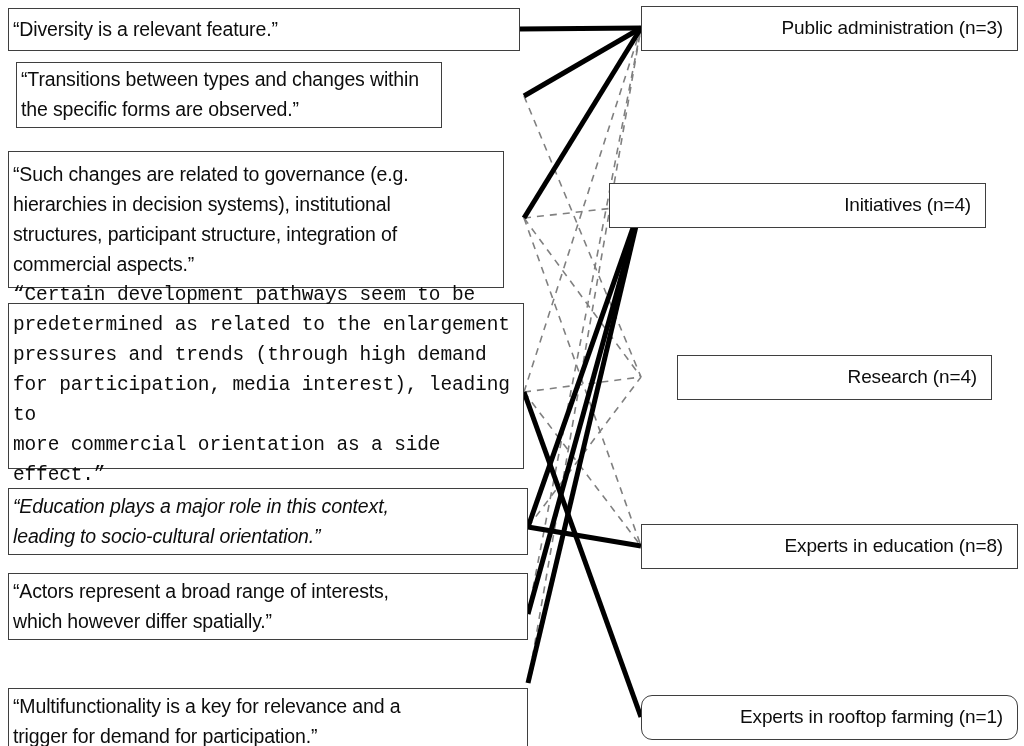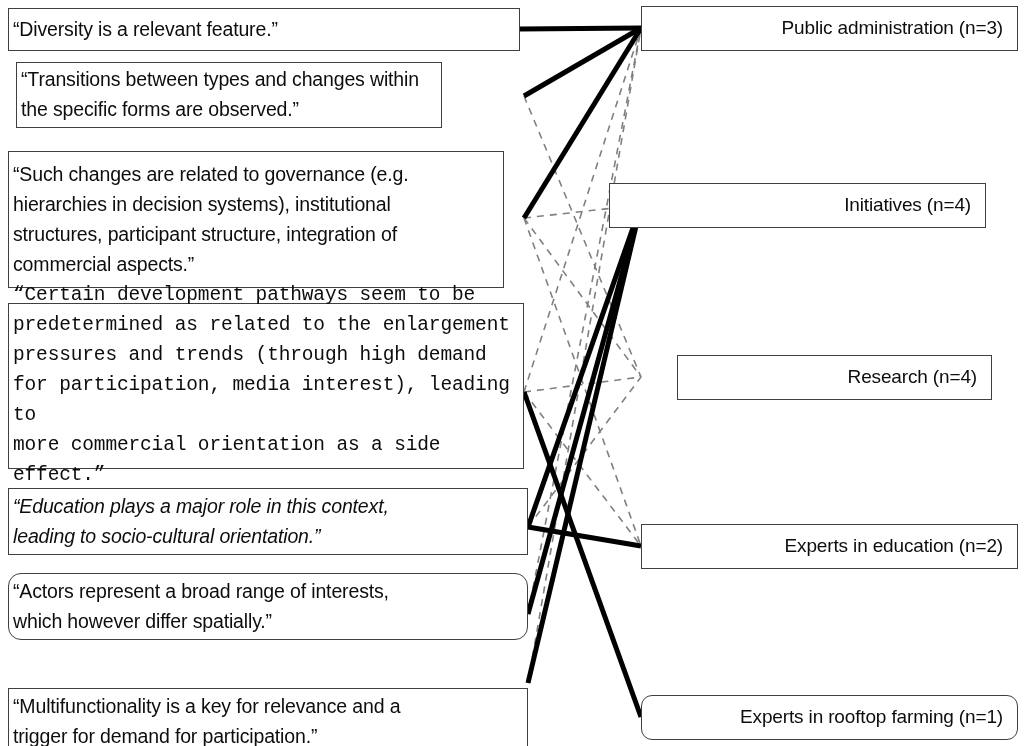--- a/index.html
+++ b/index.html
@@ -105,40 +105,40 @@
         <div class="statement-text">“Certain development pathways seem to be
 predetermined as related to the enlargement
 pressures and trends (through high demand
 for participation, media interest), leading to
 more commercial orientation as a side effect.”</div>
       </div>
       <div class="node-box statement-box" style="left: 8px; top: 488px; width: 520px; height: 67px; font-style: italic;">
         <div class="statement-text">“Education plays a major role in this context,
 leading to socio-cultural orientation.”</div>
       </div>
-      <div class="node-box statement-box" style="left: 8px; top: 573px; width: 520px; height: 67px; border-radius: 13px;">
+      <div class="node-box statement-box" style="left: 8px; top: 573px; width: 520px; height: 67px;">
         <div class="statement-text">“Actors represent a broad range of interests,
 which however differ spatially.”</div>
       </div>
       <div class="node-box statement-box" style="left: 8px; top: 688px; width: 520px; height: 68px;">
         <div class="statement-text">“Multifunctionality is a key for relevance and a
 trigger for demand for participation.”</div>
       </div>
     </div>
   <div id="actor-nodes">
       <div class="node-box actor-box" style="left: 641px; top: 6px; width: 377px; height: 45px;">
         <div class="actor-text">Public administration (n=3)</div>
       </div>
       <div class="node-box actor-box" style="left: 609px; top: 183px; width: 377px; height: 45px;">
         <div class="actor-text">Initiatives (n=4)</div>
       </div>
       <div class="node-box actor-box" style="left: 641px; top: 355px; width: 315px; height: 45px; margin-left: 36px;">
         <div class="actor-text">Research (n=4)</div>
       </div>
       <div class="node-box actor-box" style="left: 641px; top: 524px; width: 377px; height: 45px;">
-        <div class="actor-text">Experts in education (n=2)</div>
+        <div class="actor-text">Experts in education (n=8)</div>
       </div>
       <div class="node-box actor-box" style="left: 641px; top: 695px; width: 377px; height: 45px; border-radius: 11px;">
         <div class="actor-text">Experts in rooftop farming (n=1)</div>
       </div>
     </div>
 
 </div>
 
 </body></html>

